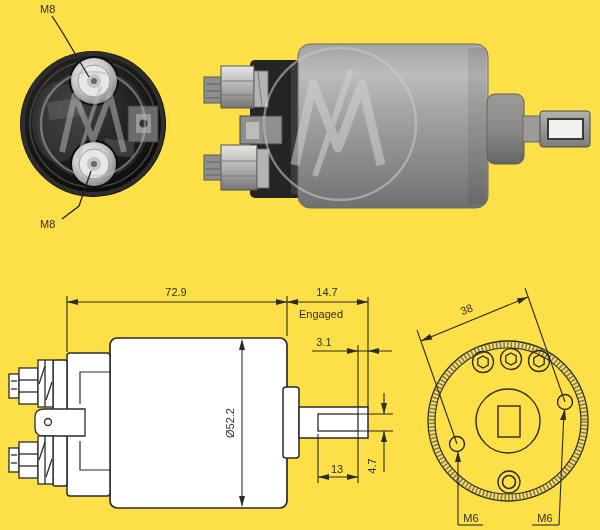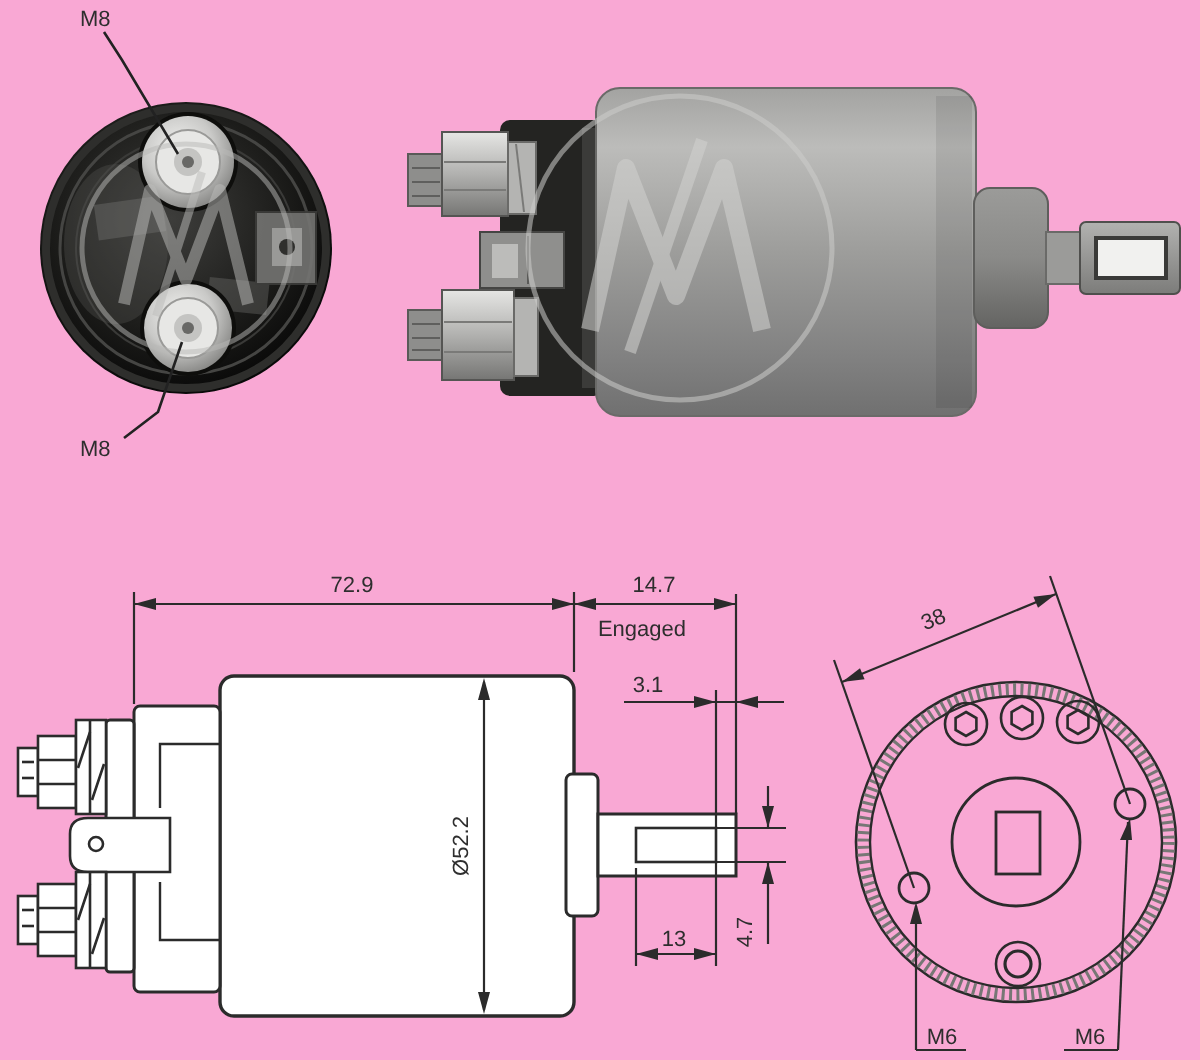--- a/index.html
+++ b/index.html
@@ -1,16 +1,16 @@
 <!DOCTYPE html>
 <html><head>
 <meta charset="utf-8">
 <style>
   html,body{margin:0;padding:0;background:#ffffff;}
-  .canvas{position:relative;width:600px;height:530px;background:#f9a8d4;overflow:hidden;
+  .canvas{position:relative;width:600px;height:530px;background:#fde047;overflow:hidden;
           font-family:"Liberation Sans", sans-serif;}
   svg{display:block;}
   text{font-family:"Liberation Sans", sans-serif;fill:#2e2e2e;}
   .dim-txt{font-size:11px;}
   .lbl-txt{font-size:11px;}
 </style>
 </head>
 <body>
 
 <div class="canvas">

